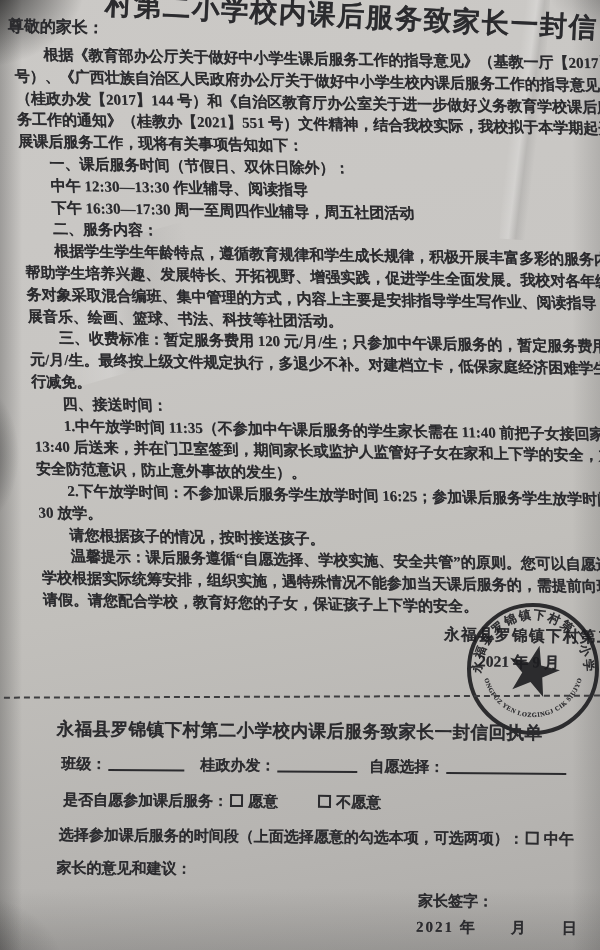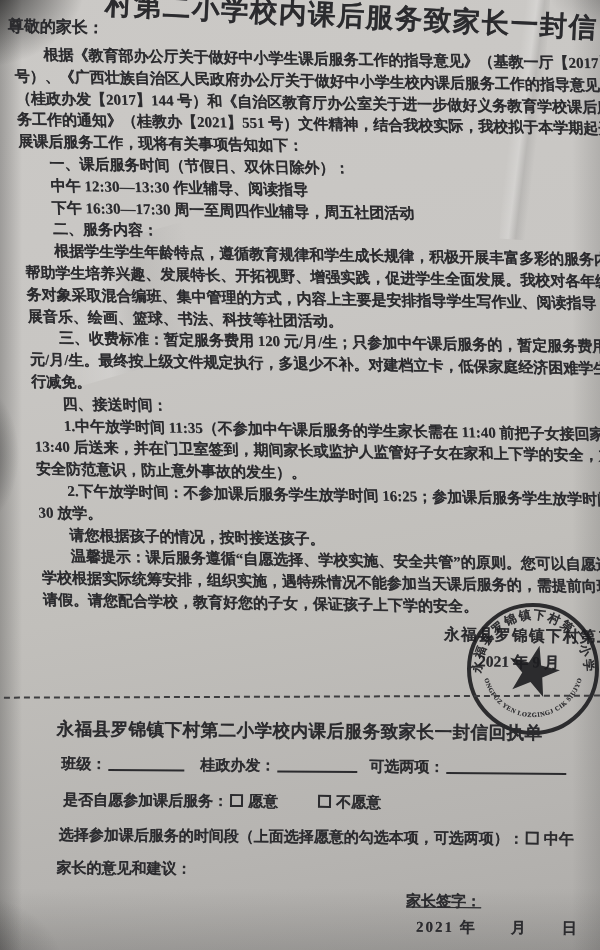--- a/index.html
+++ b/index.html
@@ -46,21 +46,21 @@
     transform:rotate(0.5deg); transform-origin:0 0; font-size:15px; font-weight:600; }
   .cutline { position:absolute; top:5px; left:-6px; width:616px; height:0;
     border-top:2.5px dashed #3e3e40; transform:rotate(-0.7deg); }
   .slip-title { position:absolute; top:28px; left:0; width:600px; text-align:center;
     font-size:17.5px; font-weight:bold; letter-spacing:0.5px; white-space:nowrap; }
   .slip-row { position:absolute; white-space:nowrap; }
   .row-fields   { top:66px;  left:62px; }
   .row-willing  { top:102px; left:64px; }
   .row-period   { top:137px; left:60px; }
   .row-opinion  { top:170px; left:58px; }
-  .row-sign     { top:200px; left:408px;text-decoration:underline; }
+  .row-sign     { top:200px; left:420px; }
   .row-date     { top:226px; left:418px; letter-spacing:2px; }
   .blank { display:inline-block; height:15px; border-bottom:2px solid #2b2b2e; vertical-align:-2px; }
   .blank-class   { width:76px;  margin:0 16px 0 2px; }
   .blank-student { width:80px;  margin:0 12px 0 2px; }
   .blank-phone   { width:120px; margin:0 0 0 2px; }
   .cb { display:inline-block; width:13px; height:13px; border:2px solid #2b2b2e;
     vertical-align:-1px; margin:0 5px 0 2px; background:transparent; }
   .gap38 { display:inline-block; width:38px; }
 </style>
 </head>
@@ -119,21 +119,21 @@
     <text font-size="6.5" font-weight="bold" fill="#1d1d20" letter-spacing="0.5">
       <textPath href="#arcBottom" startOffset="50%" text-anchor="middle">YONGFUZ YEN LOZGINGJ CIK SIUJYOZ</textPath>
     </text>
   </svg>
 
   <div class="slip">
     <div class="cutline"></div>
     <div class="slip-title">永福县罗锦镇下村第二小学校内课后服务致家长一封信回执单</div>
 
     <div class="slip-row row-fields">
-      <span>班级：</span><span class="blank blank-class"></span><span>桂政办发：</span><span class="blank blank-student"></span><span>可选两项：</span><span class="blank blank-phone"></span>
+      <span>班级：</span><span class="blank blank-class"></span><span>桂政办发：</span><span class="blank blank-student"></span><span>自愿选择：</span><span class="blank blank-phone"></span>
     </div>
 
     <div class="slip-row row-willing">
       <span>是否自愿参加课后服务：</span><span class="cb"></span><span>愿意</span><span class="gap38"></span><span class="cb"></span><span>不愿意</span>
     </div>
 
     <div class="slip-row row-period">
       <span>选择参加课后服务的时间段（上面选择愿意的勾选本项，可选两项）：</span><span class="cb"></span><span>中午</span>
     </div>
 

